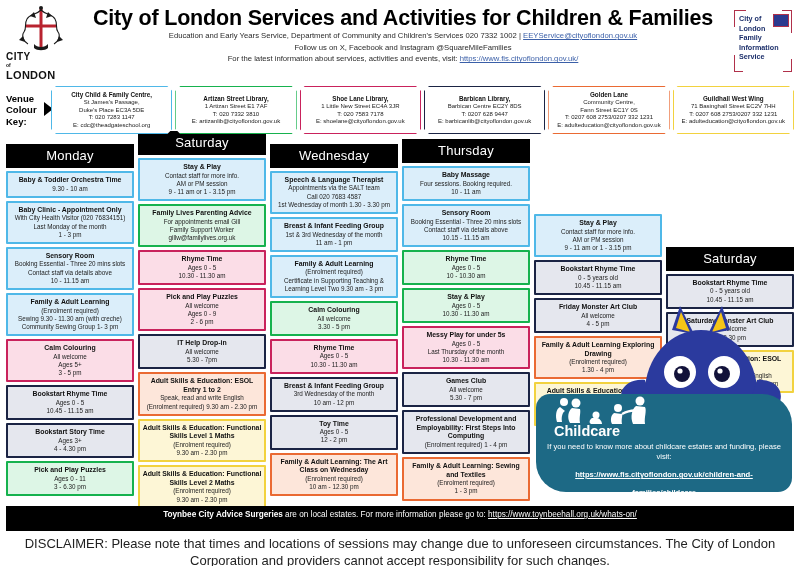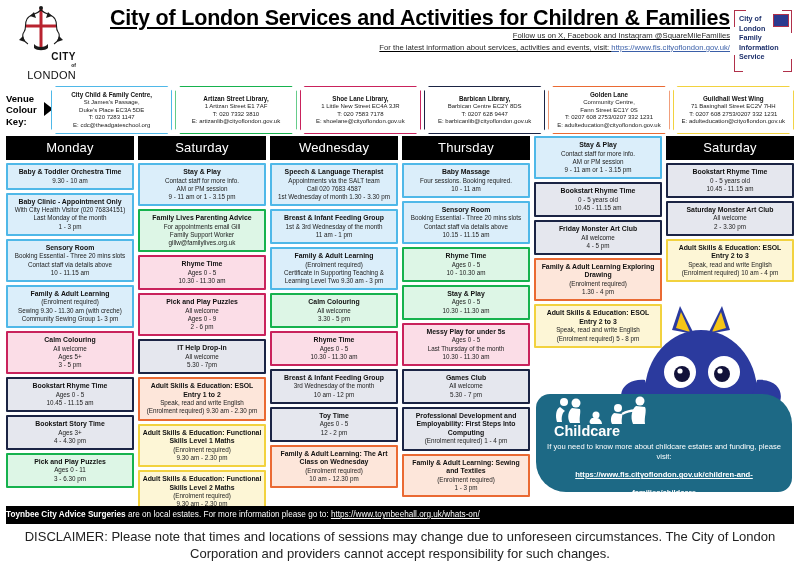--- a/index.html
+++ b/index.html
@@ -15,29 +15,29 @@
   .header {
     display: flex;
     align-items: flex-start;
     padding: 4px 6px 0 6px;
     height: 86px;
     position: relative;
   }
   .crest {
     width: 70px;
     flex: 0 0 70px;
-    text-align: right;
+    text-align: left;
     padding-top: 2px;
   }
   .crest-mark { width: 54px; height: 46px; margin: 0 auto; display: block; }
   .crest-city { font-size: 10px; font-weight: bold; letter-spacing: .5px; line-height: 1; color: #111; }
   .crest-of { font-size: 5px; font-weight: bold; line-height: 1.3; color: #111; }
-  .crest-london { font-size: 11px; font-weight: normal; letter-spacing: .3px; line-height: 1.1; color: #111; }
-
-  .head-center { flex: 1; text-align: right; padding-top: 2px; text-decoration: underline; }
+  .crest-london { font-size: 11px; font-weight: bold; letter-spacing: .3px; line-height: 1.1; color: #111; }
+
+  .head-center { flex: 1; text-align: center; padding-top: 2px; }
   .title-1 {
     font-size: 21.5px; font-weight: bold; color: #000;
     line-height: 1.12; letter-spacing: -0.2px; white-space: nowrap;
   }
   .title-2 {
     font-size: 21.5px; font-weight: bold; color: #000;
     line-height: 1.12; letter-spacing: -0.2px;
   }
   .sub-line { font-size: 7.7px; color: #2a2a2a; line-height: 1.5; }
   .sub-line a { color: #3a5fa8; text-decoration: underline; }
@@ -94,20 +94,21 @@
   }
   .venue .vname { font-size: 6.3px; font-weight: bold; color: #111; line-height: 1.26; }
   .venue .vline { font-size: 6.0px; color: #222; line-height: 1.3; }
 
   
   .grid {
     display: flex;
     padding: 2px 6px 0 6px;
     gap: 4px;
     height: 370px;
+    align-items: center;
   }
   .col { flex: 1 1 0; display: flex; flex-direction: column; gap: 3px; min-width: 0; }
   .day-head {
     background: #000; color: #fff;
     text-align: center;
     font-size: 13px;
     padding: 4px 0 5px 0;
     letter-spacing: .2px;
   }
   .card {
@@ -135,22 +136,23 @@
   .childcare p { font-size: 7.6px; line-height: 1.42; }
   .childcare a { color: #fff; text-decoration: underline; font-weight: bold; font-size: 7.6px; }
   .cc-figs { position: absolute; left: 10px; top: 2px; width: 150px; height: 30px; z-index: 3; }
 
   .monster { position: absolute; left: 610px; top: 300px; width: 185px; height: 175px; z-index: 1; }
 
   
   .toynbee {
     margin: 2px 6px 0 6px;
     background: #000; color: #fff;
+    text-align: center;
     font-size: 8.2px;
-    padding: 4px 0 5px 0;
+    padding: 4px 0 12px 0;
     position: relative; z-index: 4;
   }
   .toynbee b { font-weight: bold; }
   .toynbee a { color: #fff; text-decoration: underline; }
   .disclaimer {
     margin: 5px 6px 0 6px;
     text-align: center;
     font-size: 13px;
     color: #222;
     line-height: 1.3;
@@ -171,20 +173,23 @@
       <path d="M20 38 C23 42 31 42 34 38 L34 42 C31 45 23 45 20 42 Z" fill="#1a1a1a"></path>
       <circle cx="27" cy="2" r="2" fill="#1a1a1a"></circle>
     </svg>
     <div class="crest-city">CITY</div>
     <div class="crest-of">of</div>
     <div class="crest-london">LONDON</div>
   </div>
 
   <div class="head-center">
     <div class="title-1">City of London Services and Activities for Children &amp; Families</div>
+    <div class="sub-line">
+      <span>Education and Early Years Service, Department of Community and Children's Services 020 7332 1002  |  </span><a href="#">EEYService@cityoflondon.gov.uk</a>
+    </div>
     <div class="sub-line">Follow us on X, Facebook and Instagram @SquareMileFamilies</div>
     <div class="sub-line">
       <span>For the latest information about services, activities and events, visit: </span><a href="#">https://www.fis.cityoflondon.gov.uk/</a>
     </div>
   </div>
 
   <div class="fis-box">
     <div class="fis-flag"></div>
     <div class="fis-cut-t"></div>
       <div class="fis-cut-b"></div>

